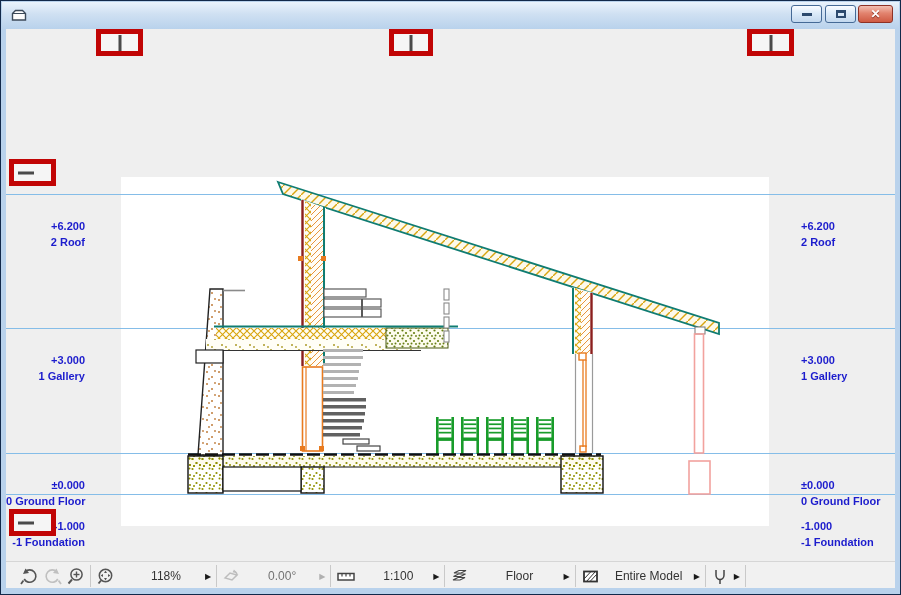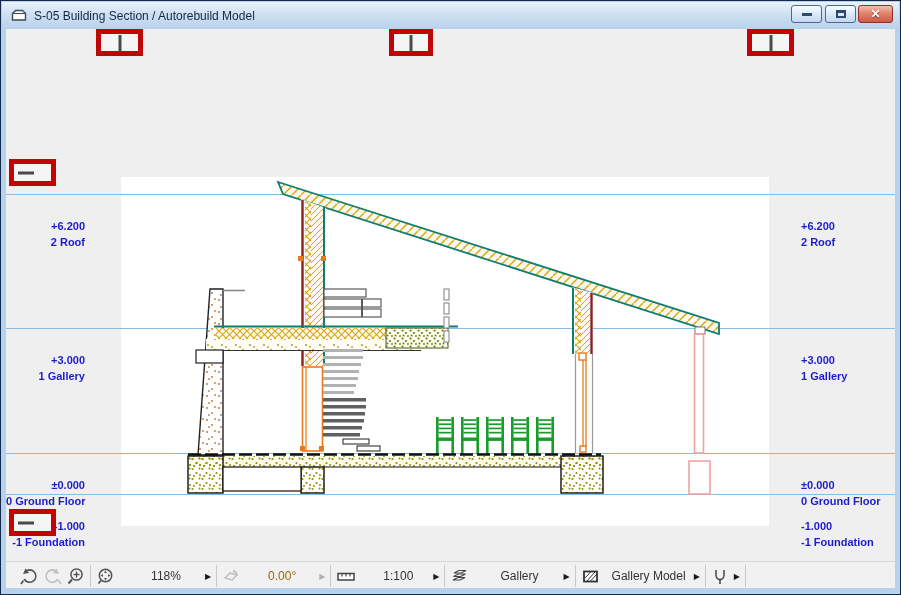--- a/index.html
+++ b/index.html
@@ -46,37 +46,36 @@
   .marker-line-h{position:absolute;left:4px;top:50%;transform:translateY(-50%);width:16px;height:3px;background:#4a4a4a;}
   .statusbar{
     position:absolute;left:0;right:0;top:532px;height:29px;
     background:#f1f1f1;border-top:1px solid #d6d6d6;
     display:flex;align-items:center;padding-left:12px;z-index:9;
     font-size:12px;color:#333;
   }
   .sb-btn{width:23px;height:23px;display:flex;align-items:center;justify-content:center;flex:0 0 auto;}
   .sb-sep{width:1px;height:22px;background:#c9c9c9;margin:0 3px;flex:0 0 auto;}
   .sb-text{text-align:center;flex:0 0 auto;color:#333;}
-  .sb-text.dim{color:#a16207;}
+  .sb-text.dim{color:#737373;}
   .flyout{font-size:8px;color:#1a1a1a;flex:0 0 auto;padding:0 2px;}
   .flyout.dim{color:#b0b0b0;}
 </style>
 </head>
 <body>
 
 <div class="window">
 
   <div class="titlebar">
     <span class="title-icon">
       <svg width="16" height="13" viewBox="0 0 16 13">
         <path d="M1.5 4.5 L4.5 1.5 H11.5 L14.5 4.5 V11 H1.5 Z" fill="#fdfdfd" stroke="#3c4a5a" stroke-width="1.4"></path>
         <path d="M1.5 4.5 H14.5" stroke="#3c4a5a" stroke-width="1"></path>
       </svg>
     </span>
-    <span class="title-text">S-05 Building Section / Autorebuild Model</span>
   </div>
   <div class="winbtn min">
       <span class="glyph-min"></span>
     </div>
   <div class="winbtn max">
       <span class="glyph-max"></span>
     </div>
   <div class="winbtn close">
       <span class="glyph-close">✕</span>
     </div>
@@ -326,30 +325,30 @@
       <div class="sb-text" style="width:66px;margin-left:8px">1:100</div>
       <span class="flyout">▶</span>
       <div class="sb-sep"></div>
       <div class="sb-btn">
         <svg width="20" height="19" viewBox="0 0 20 19">
           <path d="M4 6 L9 3.5 H16 L11 6 Z" fill="#fff" stroke="#444" stroke-width="1.2"></path>
           <path d="M3.5 9.5 L8.5 7 H15.5 L10.5 9.5 Z" fill="#fff" stroke="#444" stroke-width="1.2"></path>
           <path d="M3 13 L8 10.5 H15 L10 13 Z" fill="#fff" stroke="#444" stroke-width="1.2"></path>
         </svg>
       </div>
-      <div class="sb-text" style="width:84px;margin-left:6px">Gallery</div>
+      <div class="sb-text" style="width:84px;margin-left:6px">Floor</div>
       <span class="flyout">▶</span>
       <div class="sb-sep"></div>
       <div class="sb-btn">
         <svg width="19" height="19" viewBox="0 0 19 19">
           <rect x="3" y="4.5" width="13" height="10" fill="#fff" stroke="#333" stroke-width="1.8"></rect>
           <path d="M3 12 L10 4.5 M5.5 14.5 L14 5 M9 14.5 L16 7" stroke="#333" stroke-width="1"></path>
         </svg>
       </div>
-      <div class="sb-text" style="width:86px;margin-left:4px">Gallery Model</div>
+      <div class="sb-text" style="width:86px;margin-left:4px">Entire Model</div>
       <span class="flyout">▶</span>
       <div class="sb-sep"></div>
       <div class="sb-btn">
         <svg width="16" height="19" viewBox="0 0 16 19">
           <path d="M4 3 V8 A4 4.5 0 0 0 12 8 V3" fill="none" stroke="#444" stroke-width="1.5"></path>
           <line x1="8" y1="12.5" x2="8" y2="17" stroke="#444" stroke-width="1.5"></line>
         </svg>
       </div>
       <span class="flyout">▶</span>
       <div class="sb-sep"></div>

